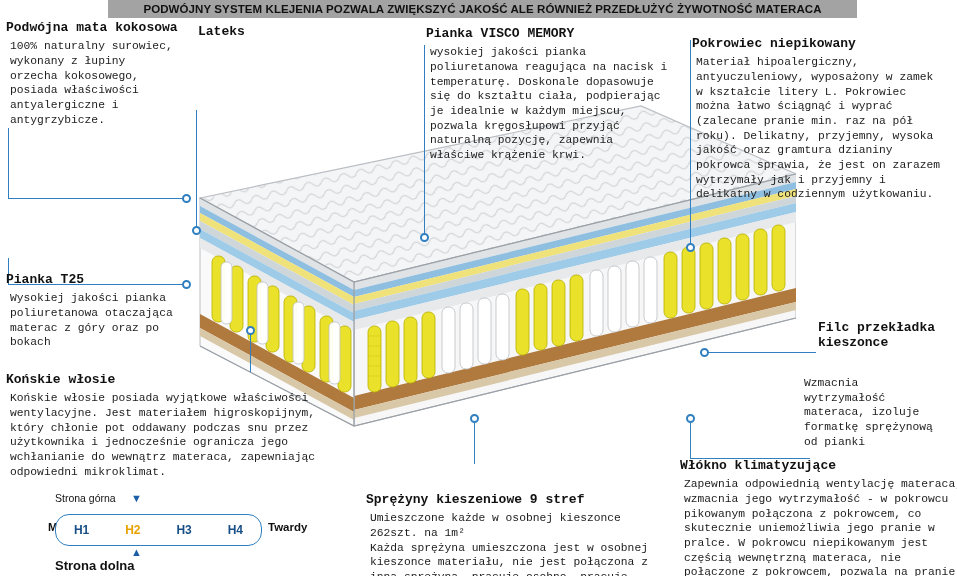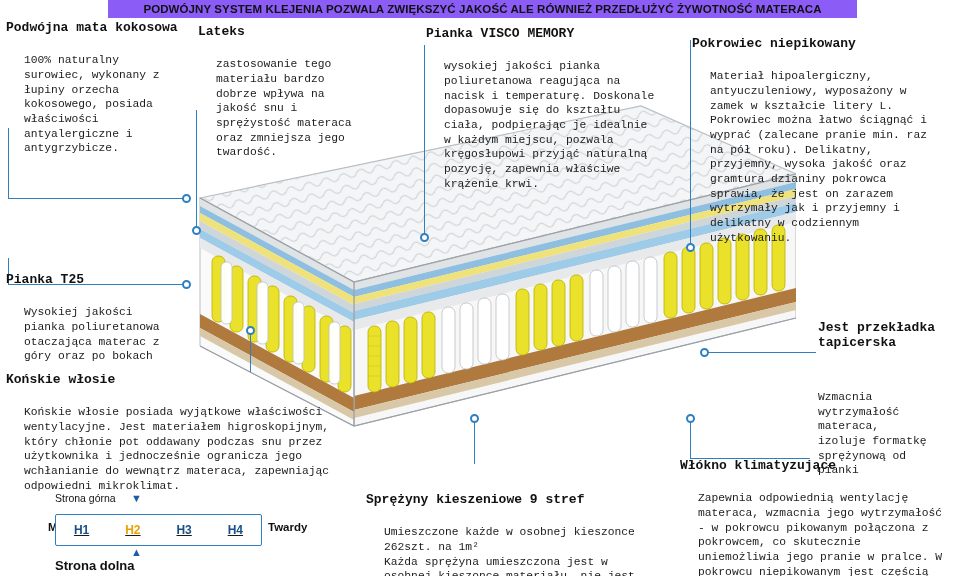--- a/index.html
+++ b/index.html
@@ -9,34 +9,34 @@
     font-family:"Liberation Sans", sans-serif;
     color:#1a1a1a;
     overflow:hidden;
     position:relative;
   }
   .stage{position:relative;width:957px;height:576px;overflow:hidden;}
 
   
   .banner{
     position:absolute;left:108px;top:0;width:749px;height:18px;
-    background:#8b5cf6;
+    background:#a3a3a3;
     display:flex;align-items:center;justify-content:center;
     font-size:11.5px;font-weight:bold;color:#111;
     letter-spacing:.1px;
     white-space:nowrap;
   }
 
   
   .blk{position:absolute;font-family:Liberation Mono, monospace;}
   .blk h4{
     margin:0 0 3px 0;font-size:13px;font-weight:bold;color:#111;line-height:1.18;
   }
   .blk p{
-    margin:18px;font-size:11.3px;line-height:1.30;color:#1c1c1c;
+    margin:4px;font-size:11.3px;line-height:1.30;color:#1c1c1c;
   }
 
   
   .leader{position:absolute;background:#2f7fc1;}
   .lh{height:1px;}
   .lv{width:1px;}
   .dot{
     position:absolute;width:9px;height:9px;border-radius:50%;
     background:#ffffff;border:2px solid #2f7fc1;box-sizing:border-box;
   }
@@ -48,22 +48,22 @@
   
   .scale-wrap{position:absolute;left:0;top:492px;width:330px;height:84px;}
   .scale-label-top{
     position:absolute;left:55px;top:0;font-size:10.5px;color:#111;font-weight:normal;
   }
   .scale-label-bottom{
     position:absolute;left:55px;top:66px;font-size:13px;color:#111;font-weight:bold;
   }
   .scale-box{
     position:absolute;left:55px;top:22px;width:205px;height:30px;
-    border:1px solid #2f7fc1;border-radius:2px;background:#fff;
-    display:flex;align-items:center;text-decoration:underline;
+    border:1px solid #2f7fc1;border-radius:14px;background:#fff;
+    display:flex;align-items:center;
   }
   .scale-cell{
     flex:1;text-align:center;font-size:12px;font-weight:bold;color:#184f86;
   }
   .scale-cell.on{color:#e8a200;}
   .scale-soft{
     position:absolute;left:4px;top:29px;font-size:11.5px;font-weight:bold;color:#111;margin-left:44px;
   }
   .scale-hard{
     position:absolute;left:268px;top:29px;font-size:11.5px;font-weight:bold;color:#111;
@@ -222,21 +222,20 @@
   <div class="leader lh" style="left:690px;top:458px;width:120px;"></div>
   <div class="dot" style="left:686px;top:414px;"></div>
 
   <div class="blk" style="left:6px;top:20px;width:175px;">
     <h4>Podwójna mata kokosowa</h4>
     <p>100% naturalny surowiec, wykonany z łupiny orzecha kokosowego, posiada właściwości antyalergiczne i antygrzybicze.</p>
   </div>
 
   <div class="blk" style="left:198px;top:24px;width:175px;">
     <h4>Lateks</h4>
-    <p>zastosowanie tego materiału bardzo dobrze wpływa na jakość snu i sprężystość materaca oraz zmniejsza jego twardość.</p>
   </div>
 
   <div class="blk" style="left:692px;top:36px;width:258px;">
     <h4>Pokrowiec niepikowany</h4>
     <p>Materiał hipoalergiczny, antyuczuleniowy, wyposażony w zamek w kształcie litery L. Pokrowiec można łatwo ściągnąć i wyprać (zalecane pranie min. raz na pół roku). Delikatny, przyjemny, wysoka jakość oraz gramtura dzianiny pokrowca sprawia, że jest on zarazem wytrzymały jak i przyjemny i delikatny w codziennym użytkowaniu.</p>
   </div>
 
   <div class="blk" style="left:426px;top:26px;width:248px;">
     <h4>Pianka VISCO MEMORY</h4>
     <p>wysokiej jakości pianka poliuretanowa reagująca na nacisk i temperaturę. Doskonale dopasowuje się do kształtu ciała, podpierając je idealnie w każdym miejscu, pozwala kręgosłupowi przyjąć naturalną pozycję, zapewnia właściwe krążenie krwi.</p>
@@ -252,21 +251,21 @@
     <p>Końskie włosie posiada wyjątkowe właściwości wentylacyjne. Jest materiałem higroskopijnym, który chłonie pot oddawany podczas snu przez użytkownika i jednocześnie ogranicza jego wchłanianie do wewnątrz materaca, zapewniając odpowiedni mikroklimat.</p>
   </div>
 
   <div class="blk" style="left:366px;top:492px;width:290px;">
     <h4>Sprężyny kieszeniowe 9 stref</h4>
     <p style="white-space:pre-line;">Umieszczone każde w osobnej kieszonce 262szt. na 1m²
 Każda sprężyna umieszczona jest w osobnej kieszonce materiału, nie jest połączona z inną sprężyną, pracuje osobno, pracuje cicho!</p>
   </div>
 
   <div class="blk" style="left:818px;top:320px;width:132px;">
-    <h4>Jest przekładka tapicerska</h4>
+    <h4>Filc przekładka kieszonce</h4>
   </div>
   <div class="blk" style="left:800px;top:372px;width:150px;">
     <p>Wzmacnia wytrzymałość materaca, izoluje formatkę sprężynową od pianki</p>
   </div>
 
   <div class="blk" style="left:680px;top:458px;width:286px;">
     <h4 style="text-align:left;">Włókno klimatyzujące</h4>
     <p>Zapewnia odpowiednią wentylację materaca, wzmacnia jego wytrzymałość - w pokrowcu pikowanym połączona z pokrowcem, co skutecznie uniemożliwia jego pranie w pralce. W pokrowcu niepikowanym jest częścią wewnętrzną materaca, nie połączone z pokrowcem, pozwala na pranie pokrowca w pralce.</p>
   </div>
 

